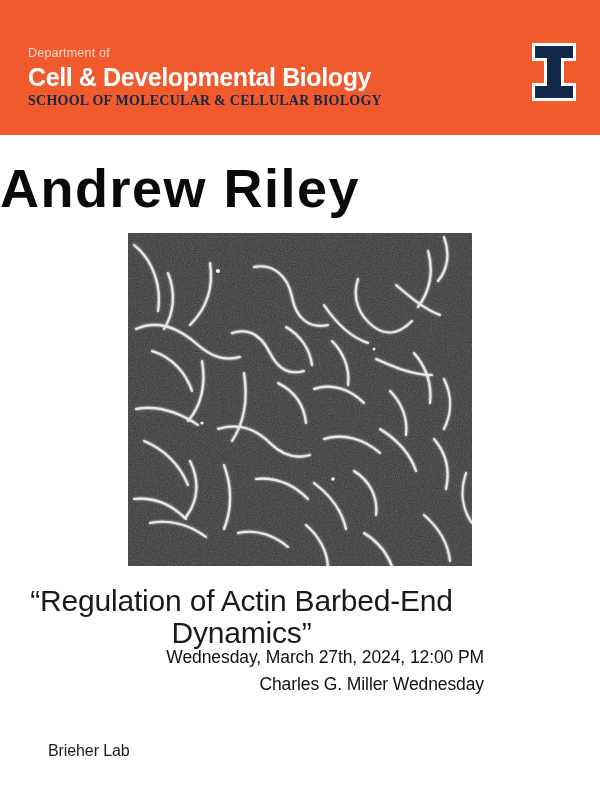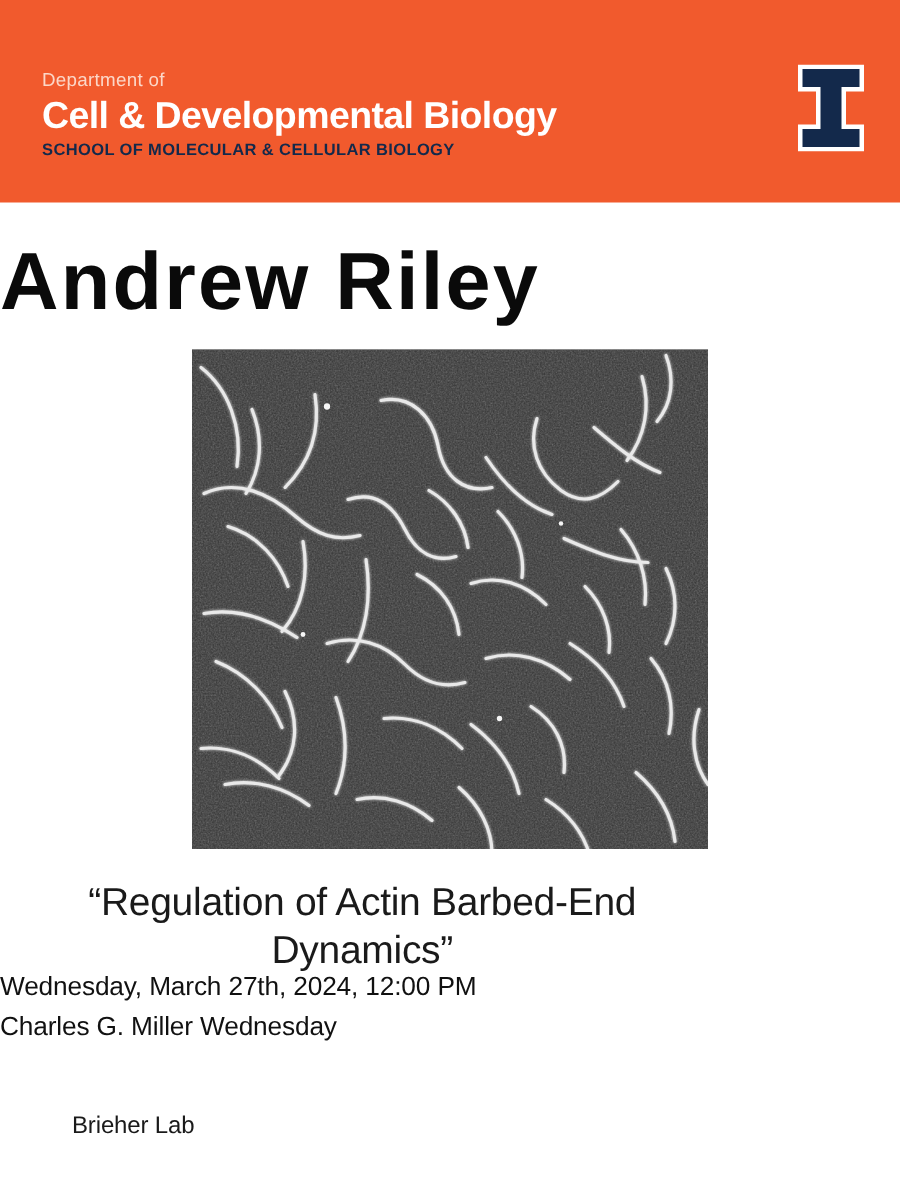--- a/index.html
+++ b/index.html
@@ -51,22 +51,22 @@
     font-family: "Liberation Sans", sans-serif;
     font-size: 25px;
     font-weight: bold;
     color: #ffffff;
     letter-spacing: -0.4px;
     line-height: 28px;
     margin: 0 0 2px 0;
     white-space: nowrap;
   }
   .dept-school {
-    font-family: Liberation Sans, sans-serif;
-    font-size: 11px;
+    font-family: Liberation Serif, serif;
+    font-size: 14px;
     font-weight: bold;
     color: #13294b;
     letter-spacing: 0.25px;
     line-height: 15px;
     margin: 0;
     white-space: nowrap;
   }
 
   
   .block-i {
@@ -113,35 +113,35 @@
   }
 
   
   .talk-title {
     position: absolute;
     left: 0;
     top: 585px;
     width: 483px;
     text-align: center;
     font-family: "Liberation Sans", sans-serif;
-    font-size: 26px;
+    font-size: 30px;
     font-weight: 300;
     color: #1a1a1a;
     letter-spacing: -0.2px;
     line-height: 32px;
     margin: 0;
   }
 
   
   .details {
     position: absolute;
     left: 0;
     top: 644px;
     width: 484px;
-    text-align: left;
+    text-align: right;
   }
   .detail-line {
     font-family: "Liberation Sans", sans-serif;
     font-size: 17.5px;
     font-weight: 400;
     color: #111111;
     letter-spacing: -0.1px;
     line-height: 27px;
     margin: 0;
   }

